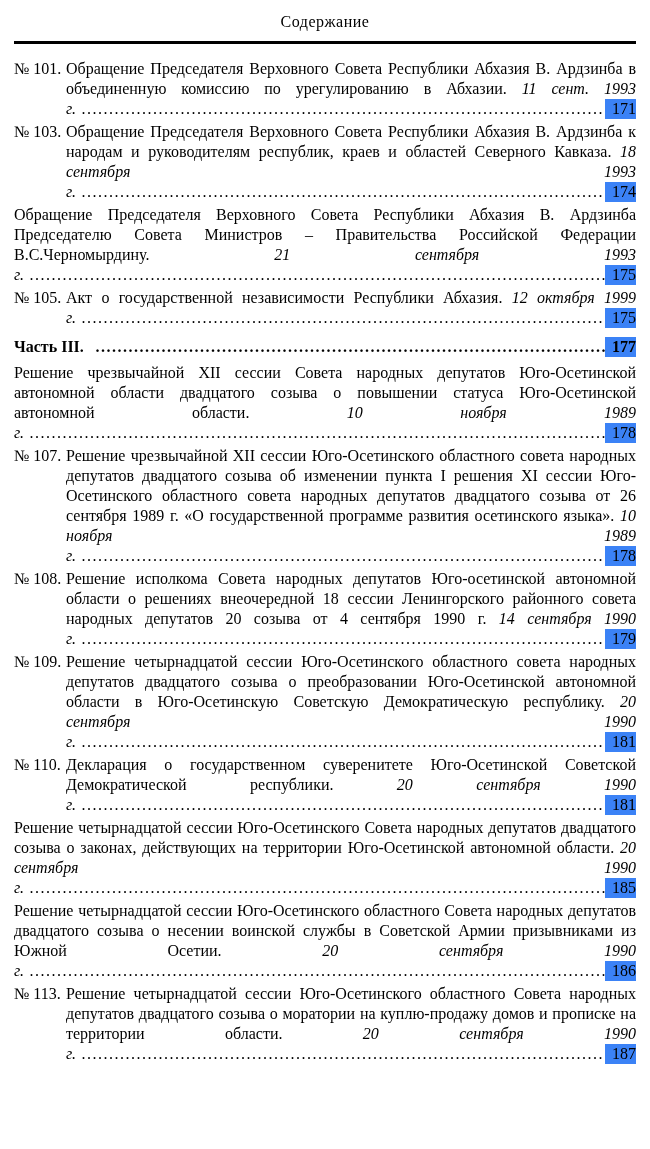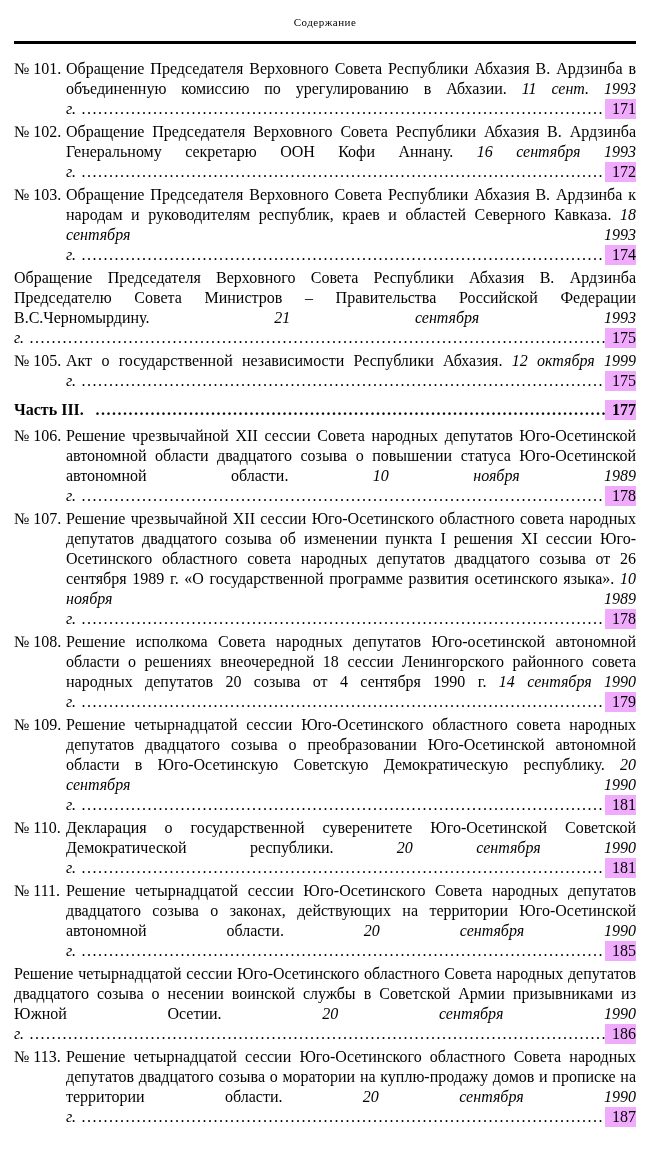--- a/index.html
+++ b/index.html
@@ -11,21 +11,21 @@
     font-family: "Liberation Serif", "DejaVu Serif", serif;
     font-size: 16px;
     line-height: 20px;
     color: #000000;
     padding: 12px 14px 12px;
     display: flex;
     flex-direction: column;
   }
   .header-title {
     text-align: center;
-    font-size: 11px;
+    font-size: 16px;
     letter-spacing: 0.5px;
     margin-bottom: 9px;
   }
   .header-rule {
     border: 0;
     border-top: 3px solid #000;
     margin-bottom: 15px;
   }
   .toc { flex: 0 0 auto; }
   .entry {
@@ -45,45 +45,41 @@
   .date { font-style: italic; }
   .leader::after {
     content: "\00a0..............................................................................................................................................................................";
     white-space: nowrap;
     letter-spacing: 1.5px;
   }
   .pg {
     position: absolute;
     right: 0;
     bottom: 0;
-    background: #f0abfc;
+    background: #3b82f6;
     padding-left: 7px;
   }
   .part { font-weight: bold; margin: 9px 0 6px; }
   .part .num { flex-basis: 76px; width: 76px; }
 </style>
 </head>
 <body>
 
 <div class="header">
   <div class="header-title">Содержание</div>
   <div class="header-rule"></div>
 </div>
 
 <div class="toc">
 
   <div class="entry">
     <span class="num">№ 101.</span>
     <span class="body"><span class="t">Обращение Председателя Верховного Совета Республики Абхазия В. Ардзинба в объединенную комиссию по урегулированию в Абхазии.</span> <span class="date">11 сент. 1993 г.</span><span class="leader"></span><span class="pg">171</span></span>
   </div>
 
-  <div class="entry">
-    <span class="num">№ 102.</span>
-    <span class="body"><span class="t">Обращение Председателя Верховного Совета Республики Абхазия В. Ардзинба Генеральному секретарю ООН Кофи Аннану.</span> <span class="date">16 сентября 1993 г.</span><span class="leader"></span><span class="pg">172</span></span>
-  </div>
 
   <div class="entry">
     <span class="num">№ 103.</span>
     <span class="body"><span class="t">Обращение Председателя Верховного Совета Республики Абхазия В. Ардзинба к народам и руководителям республик, краев и областей Северного Кавказа.</span> <span class="date">18 сентября 1993 г.</span><span class="leader"></span><span class="pg">174</span></span>
   </div>
 
   <div class="entry">
     <span class="body"><span class="t">Обращение Председателя Верховного Совета Республики Абхазия В. Ардзинба Председателю Совета Министров – Правительства Российской Федерации В.С.Черномырдину.</span> <span class="date">21 сентября 1993 г.</span><span class="leader"></span><span class="pg">175</span></span>
   </div>
 
@@ -91,46 +87,44 @@
     <span class="num">№ 105.</span>
     <span class="body"><span class="t">Акт о государственной независимости Республики Абхазия.</span> <span class="date">12 октября 1999 г.</span><span class="leader"></span><span class="pg">175</span></span>
   </div>
 
   <div class="entry part">
     <span class="num">Часть III.</span>
     <span class="body"> <span class="date"></span><span class="leader"></span><span class="pg">177</span></span>
   </div>
 
   <div class="entry">
-    <span class="num">№ 106.</span>
     <span class="body"><span class="t">Решение чрезвычайной XII сессии Совета народных депутатов Юго-Осетинской автономной области двадцатого созыва о повышении статуса Юго-Осетинской автономной области.</span> <span class="date">10 ноября 1989 г.</span><span class="leader"></span><span class="pg">178</span></span>
   </div>
 
   <div class="entry">
     <span class="num">№ 107.</span>
     <span class="body"><span class="t">Решение чрезвычайной XII сессии Юго-Осетинского областного совета народных депутатов двадцатого созыва об изменении пункта I решения XI сессии Юго-Осетинского областного совета народных депутатов двадцатого созыва от 26 сентября 1989 г. «О государственной программе развития осетинского языка».</span> <span class="date">10 ноября 1989 г.</span><span class="leader"></span><span class="pg">178</span></span>
   </div>
 
   <div class="entry">
     <span class="num">№ 108.</span>
     <span class="body"><span class="t">Решение исполкома Совета народных депутатов Юго-осетинской автономной области о решениях внеочередной 18 сессии Ленингорского районного совета народных депутатов 20 созыва от 4 сентября 1990 г.</span> <span class="date">14 сентября 1990 г.</span><span class="leader"></span><span class="pg">179</span></span>
   </div>
 
   <div class="entry">
     <span class="num">№ 109.</span>
     <span class="body"><span class="t">Решение четырнадцатой сессии Юго-Осетинского областного совета народных депутатов двадцатого созыва о преобразовании Юго-Осетинской автономной области в Юго-Осетинскую Советскую Демократическую республику.</span> <span class="date">20 сентября 1990 г.</span><span class="leader"></span><span class="pg">181</span></span>
   </div>
 
   <div class="entry">
     <span class="num">№ 110.</span>
-    <span class="body"><span class="t">Декларация о государственной суверенитете Юго-Осетинской Советской Демократической республики.</span> <span class="date">20 сентября 1990 г.</span><span class="leader"></span><span class="pg">181</span></span>
+    <span class="body"><span class="t">Декларация о государственном суверенитете Юго-Осетинской Советской Демократической республики.</span> <span class="date">20 сентября 1990 г.</span><span class="leader"></span><span class="pg">181</span></span>
   </div>
 
   <div class="entry">
-    <span class="num">№ 111.</span>
     <span class="body"><span class="t">Решение четырнадцатой сессии Юго-Осетинского Совета народных депутатов двадцатого созыва о законах, действующих на территории Юго-Осетинской автономной области.</span> <span class="date">20 сентября 1990 г.</span><span class="leader"></span><span class="pg">185</span></span>
   </div>
 
   <div class="entry">
     <span class="body"><span class="t">Решение четырнадцатой сессии Юго-Осетинского областного Совета народных депутатов двадцатого созыва о несении воинской службы в Советской Армии призывниками из Южной Осетии.</span> <span class="date">20 сентября 1990 г.</span><span class="leader"></span><span class="pg">186</span></span>
   </div>
 
   <div class="entry">
     <span class="num">№ 113.</span>
     <span class="body"><span class="t">Решение четырнадцатой сессии Юго-Осетинского областного Совета народных депутатов двадцатого созыва о моратории на куплю-продажу домов и прописке на территории области.</span> <span class="date">20 сентября 1990 г.</span><span class="leader"></span><span class="pg">187</span></span>

